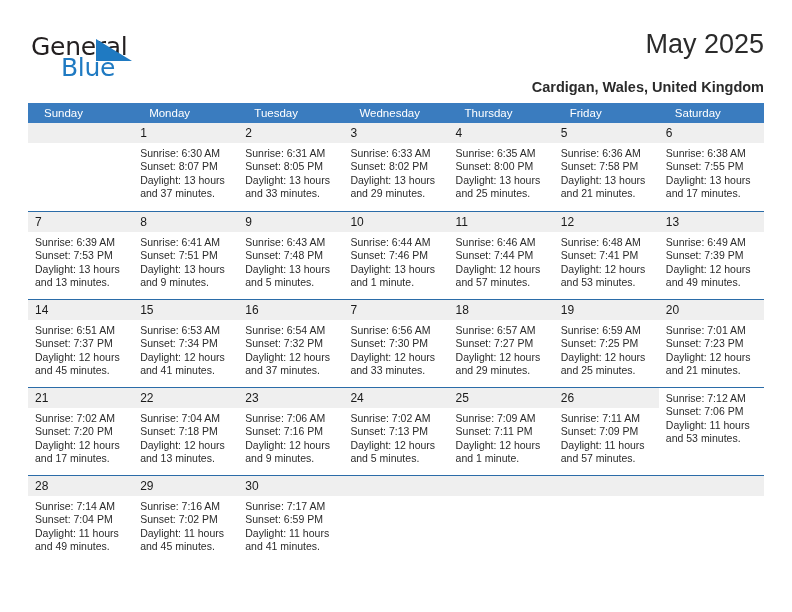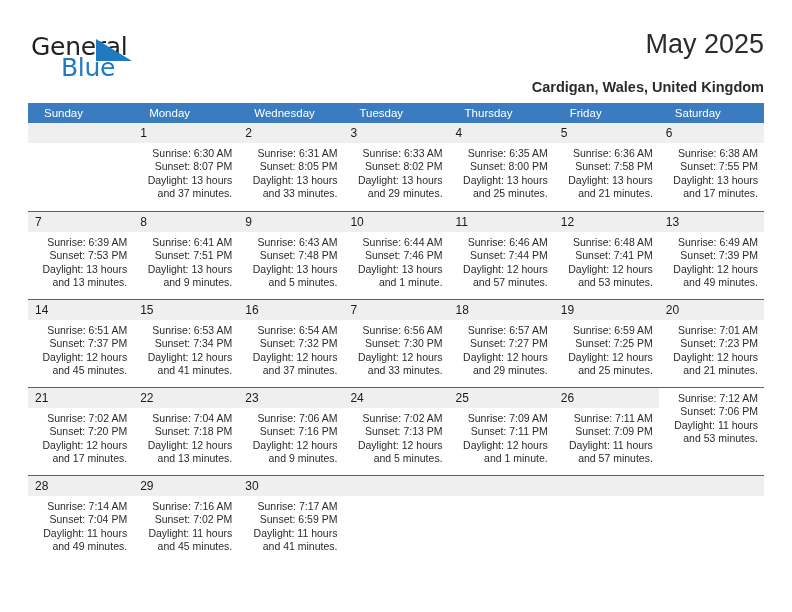--- a/index.html
+++ b/index.html
@@ -133,21 +133,20 @@
     box-sizing: border-box;
     padding-left: 7px;
   }
   .day-number {
     font-size: 12px;
     line-height: 20px;
     color: #1a1a1a;
   }
   .day-info {
     padding: 4px 6px 0 7px;
-    text-align: right;
   }
   .day-info-line {
     font-size: 10.5px;
     line-height: 13.4px;
     color: #2b2b2b;
     white-space: nowrap;
   }
 </style>
 </head>
 <body>
@@ -168,22 +167,22 @@
       <div class="month-title">May 2025</div>
       <div class="location-sub">Cardigan, Wales, United Kingdom</div>
     </div>
 
   </div>
 
   <div class="calendar">
     <div class="weekday-header" id="weekday-header">
         <div class="weekday-cell">Sunday</div>
         <div class="weekday-cell">Monday</div>
+        <div class="weekday-cell">Tuesday</div>
         <div class="weekday-cell">Wednesday</div>
-        <div class="weekday-cell">Tuesday</div>
         <div class="weekday-cell">Thursday</div>
         <div class="weekday-cell">Friday</div>
         <div class="weekday-cell">Saturday</div>
       </div>
     <div id="weeks-container">
         <div class="week-row first">
           <div class="day-cell">
             <div class="day-number-band"><span class="day-number"></span></div>
             <div class="day-info"></div>
           </div>

